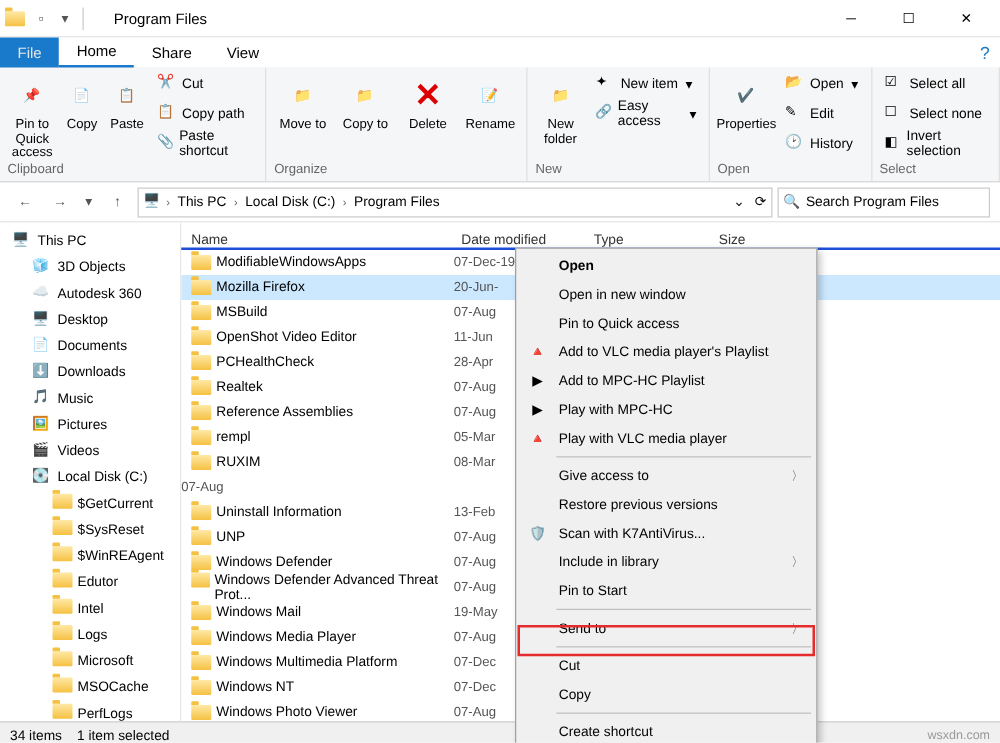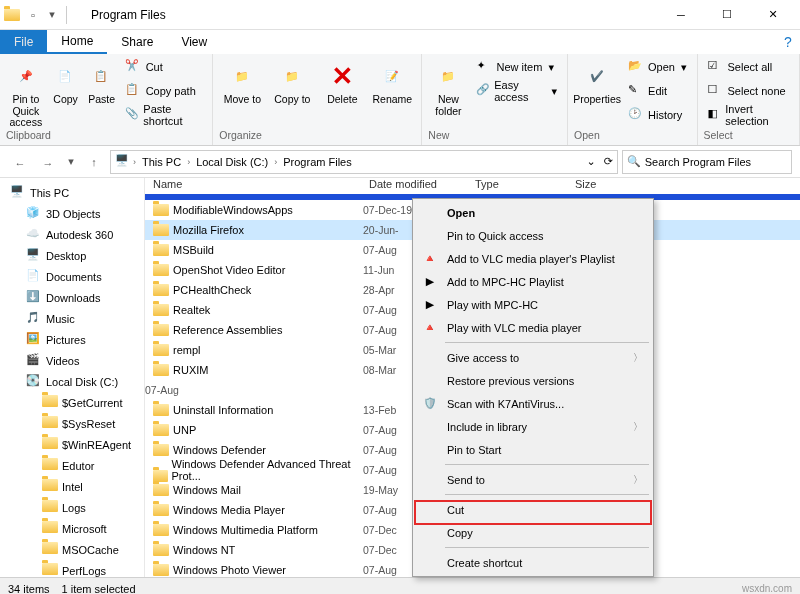--- a/index.html
+++ b/index.html
@@ -33,30 +33,30 @@
 .breadcrumb .chev{color:#666;font-size:9px}
 .breadcrumb .drop{margin-left:auto;display:flex;gap:8px;color:#666}
 .searchbox{width:170px;height:24px;border:1px solid #ccc;display:flex;align-items:center;padding:0 4px;color:#888}
 .mainarea{display:flex;height:399px;background:#fff}
 .navpane{width:145px;border-right:1px solid #e8e8e8;overflow:hidden;padding-top:4px}
 .navitem{display:flex;align-items:center;height:21px;padding-left:10px;gap:4px}
 .navitem.sub{padding-left:26px}
 .navitem.sub2{padding-left:42px}
 .navitem .ic{width:16px;height:16px;flex-shrink:0}
 .filepane{flex:1;display:flex;flex-direction:column}
-.colhead{height:22px;display:flex;align-items:flex-start;border-bottom:6px solid #1d4ed8}
+.colhead{height:22px;display:flex;align-items:flex-end;border-bottom:2px solid #1d4ed8}
 .colhead div{padding:0 6px;color:#333;font-size:11px}
 .col-name{width:218px;padding-left:8px!important}
 .col-date{width:106px}
 .col-type{width:100px}
 .col-size{width:60px}
 .filelist{flex:1;overflow:hidden}
 .filerow{display:flex;align-items:center;height:20px}
 .filerow.sel{background:#cce8ff}
-.filerow .fname{width:218px;display:flex;align-items:flex-end;gap:4px;padding-left:8px}
+.filerow .fname{width:218px;display:flex;align-items:flex-start;gap:4px;padding-left:8px}
 .filerow .fdate{width:106px;color:#555;font-size:10.5px}
 .filerow .ftype{width:100px;color:#555;font-size:10.5px}
 .fico-folder{width:16px;height:12px;background:linear-gradient(#ffe9a6,#f5c142);border-radius:1px;position:relative}
 .fico-folder:before{content:"";position:absolute;top:-3px;left:0;width:6px;height:3px;background:#f5c142;border-radius:1px 1px 0 0}
 .statusbar{height:22px;background:#f0f0f0;border-top:1px solid #d0d0d0;display:flex;align-items:center;padding:0 8px;gap:12px;font-size:11px;color:#444}
 .statusbar .watermark{margin-left:auto;color:#999;font-size:10px}
 .ctxmenu{position:absolute;left:412px;top:198px;width:242px;background:#f0f0f0;border:1px solid #a0a0a0;box-shadow:3px 3px 6px rgba(0,0,0,.25);padding:2px}
 .ctxitem{height:23px;display:flex;align-items:center;padding-left:32px;position:relative;font-size:12px}
 .ctxitem.bold{font-weight:600}
 .ctxitem .cic{position:absolute;left:6px;width:18px;height:18px;display:flex;align-items:center;justify-content:center}
@@ -497,20 +497,23 @@
   <span>34 items</span>
   <span>1 item selected</span>
   <span class="watermark">wsxdn.com</span>
 </div>
 
 <div class="ctxmenu">
   <div class="ctxitem bold">
       <span>Open</span>
     </div>
   <div class="ctxitem">
+      <span>Open in new window</span>
+    </div>
+  <div class="ctxitem">
       <span>Pin to Quick access</span>
     </div>
   <div class="ctxitem">
       <div class="cic">🔺</div>
       <span>Add to VLC media player's Playlist</span>
     </div>
   <div class="ctxitem">
       <div class="cic">▶</div>
       <span>Add to MPC-HC Playlist</span>
     </div>

